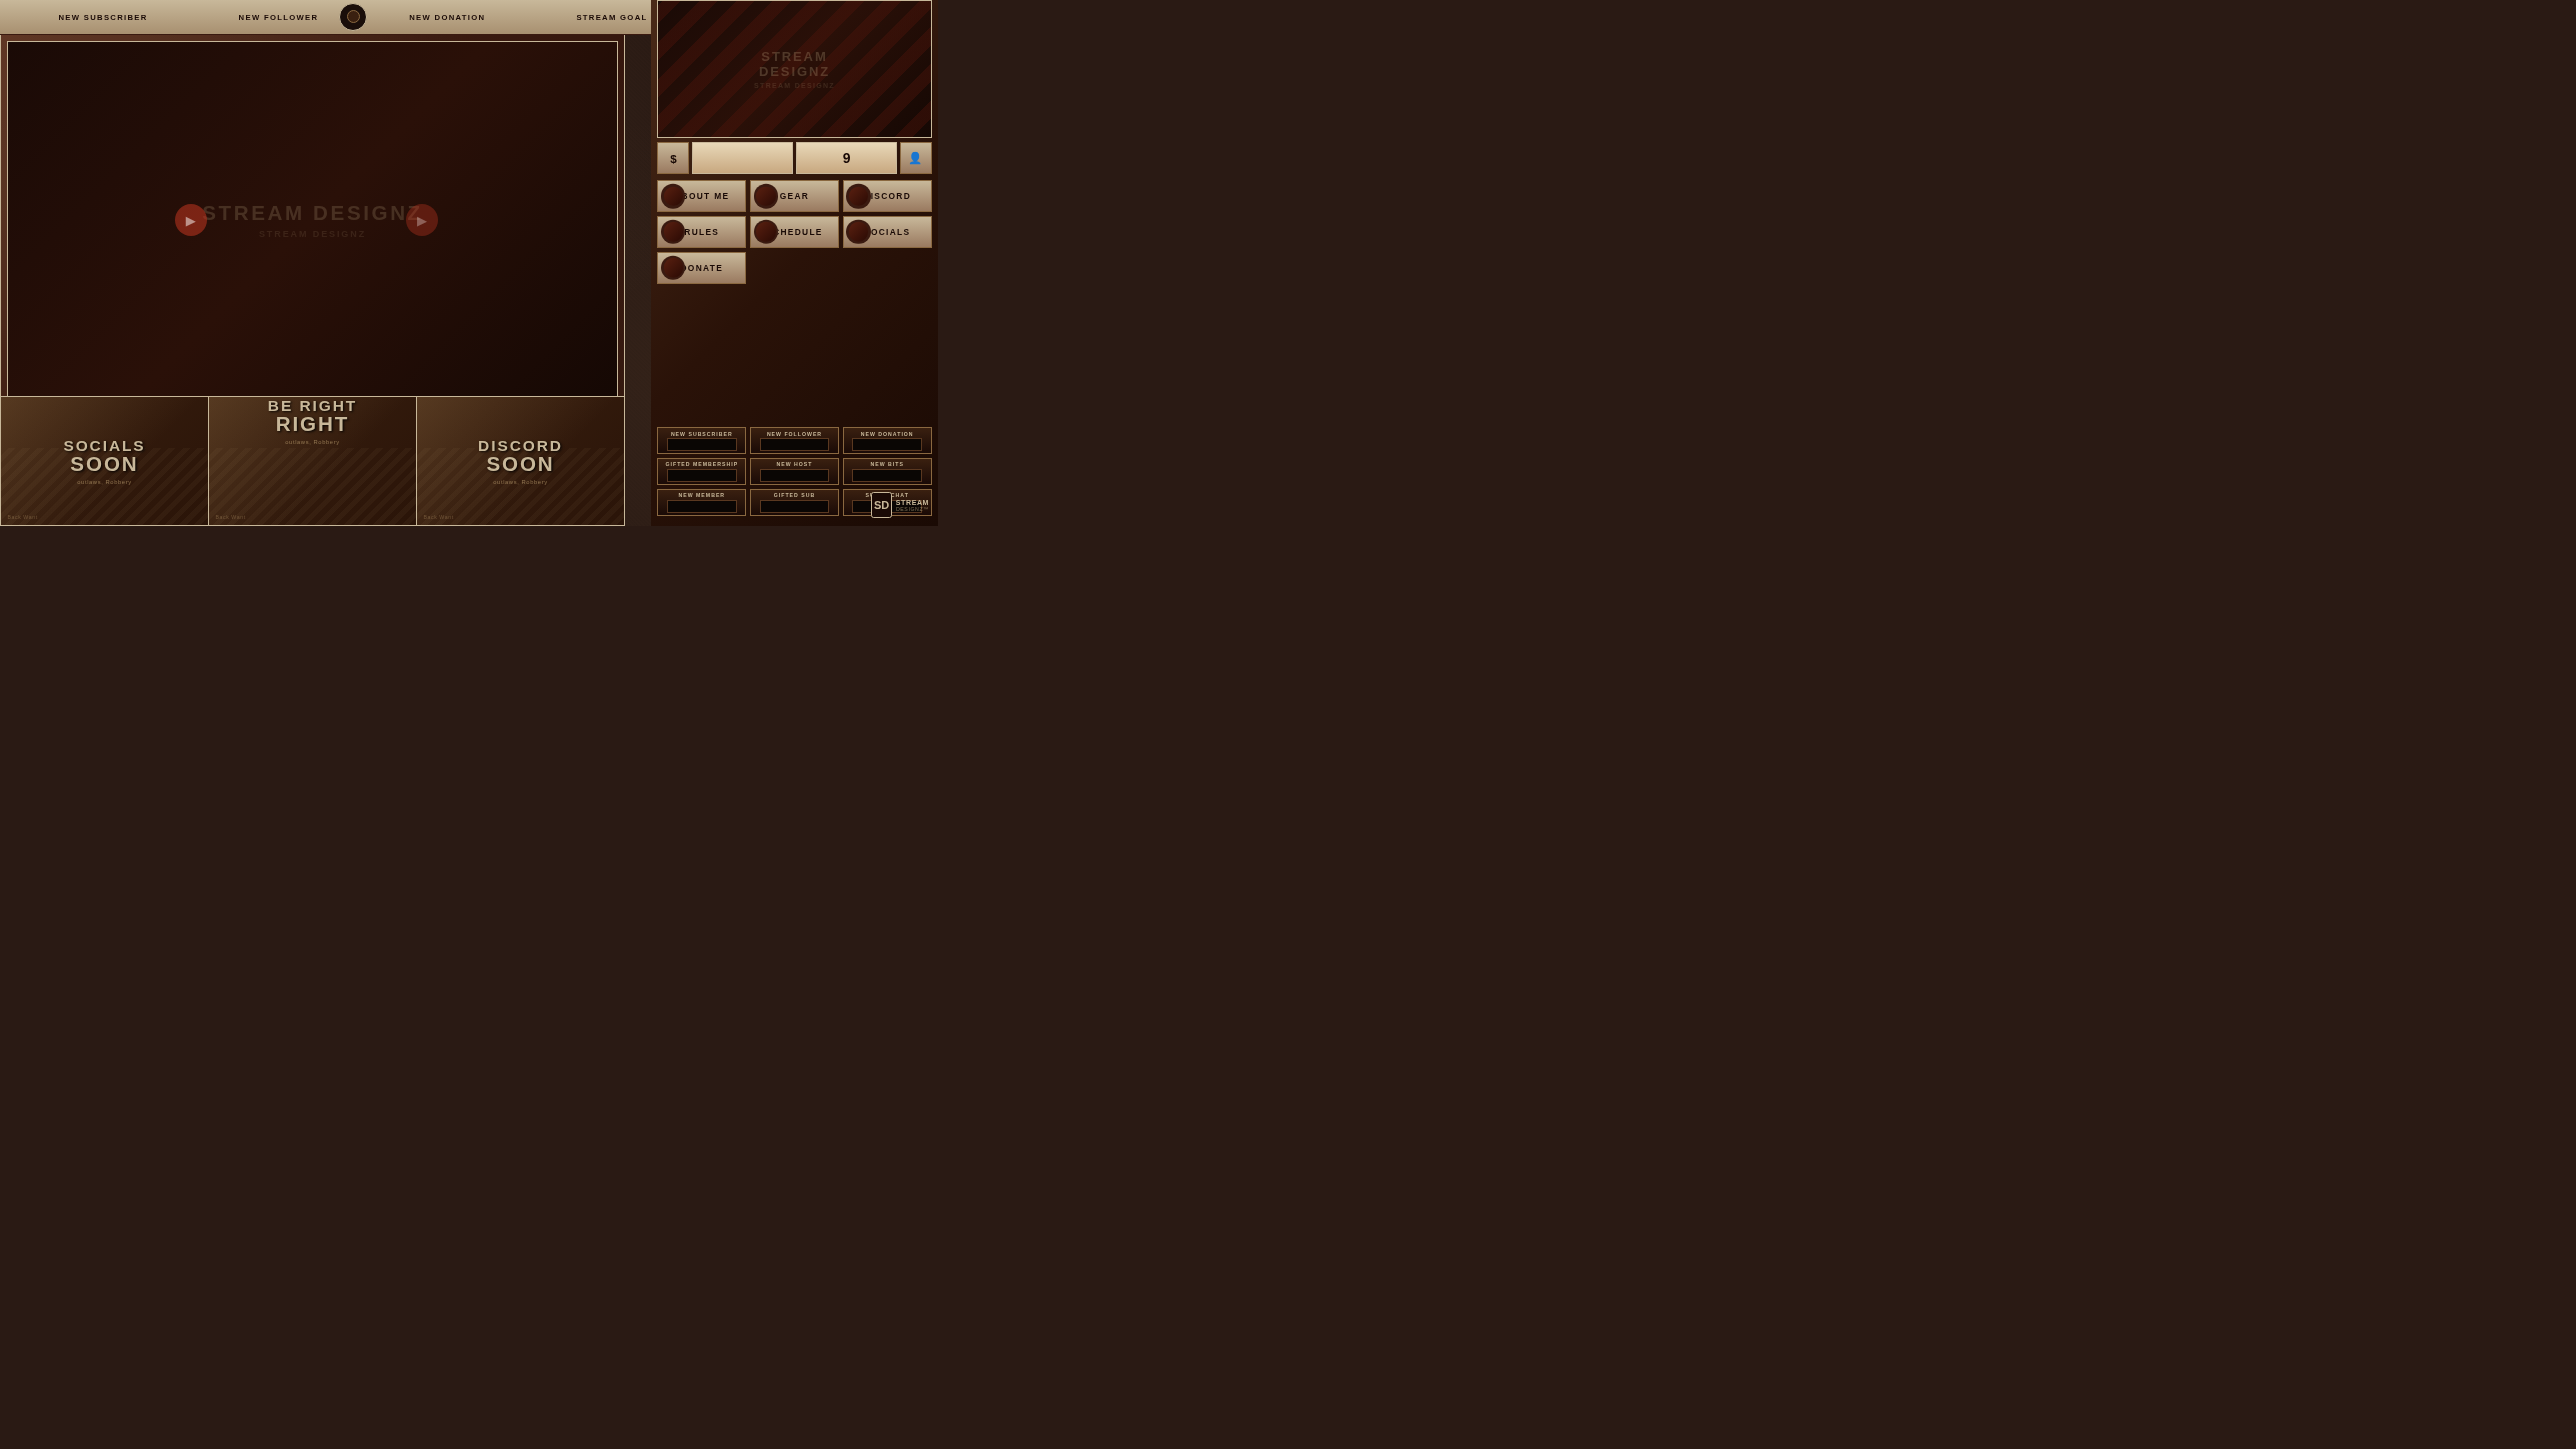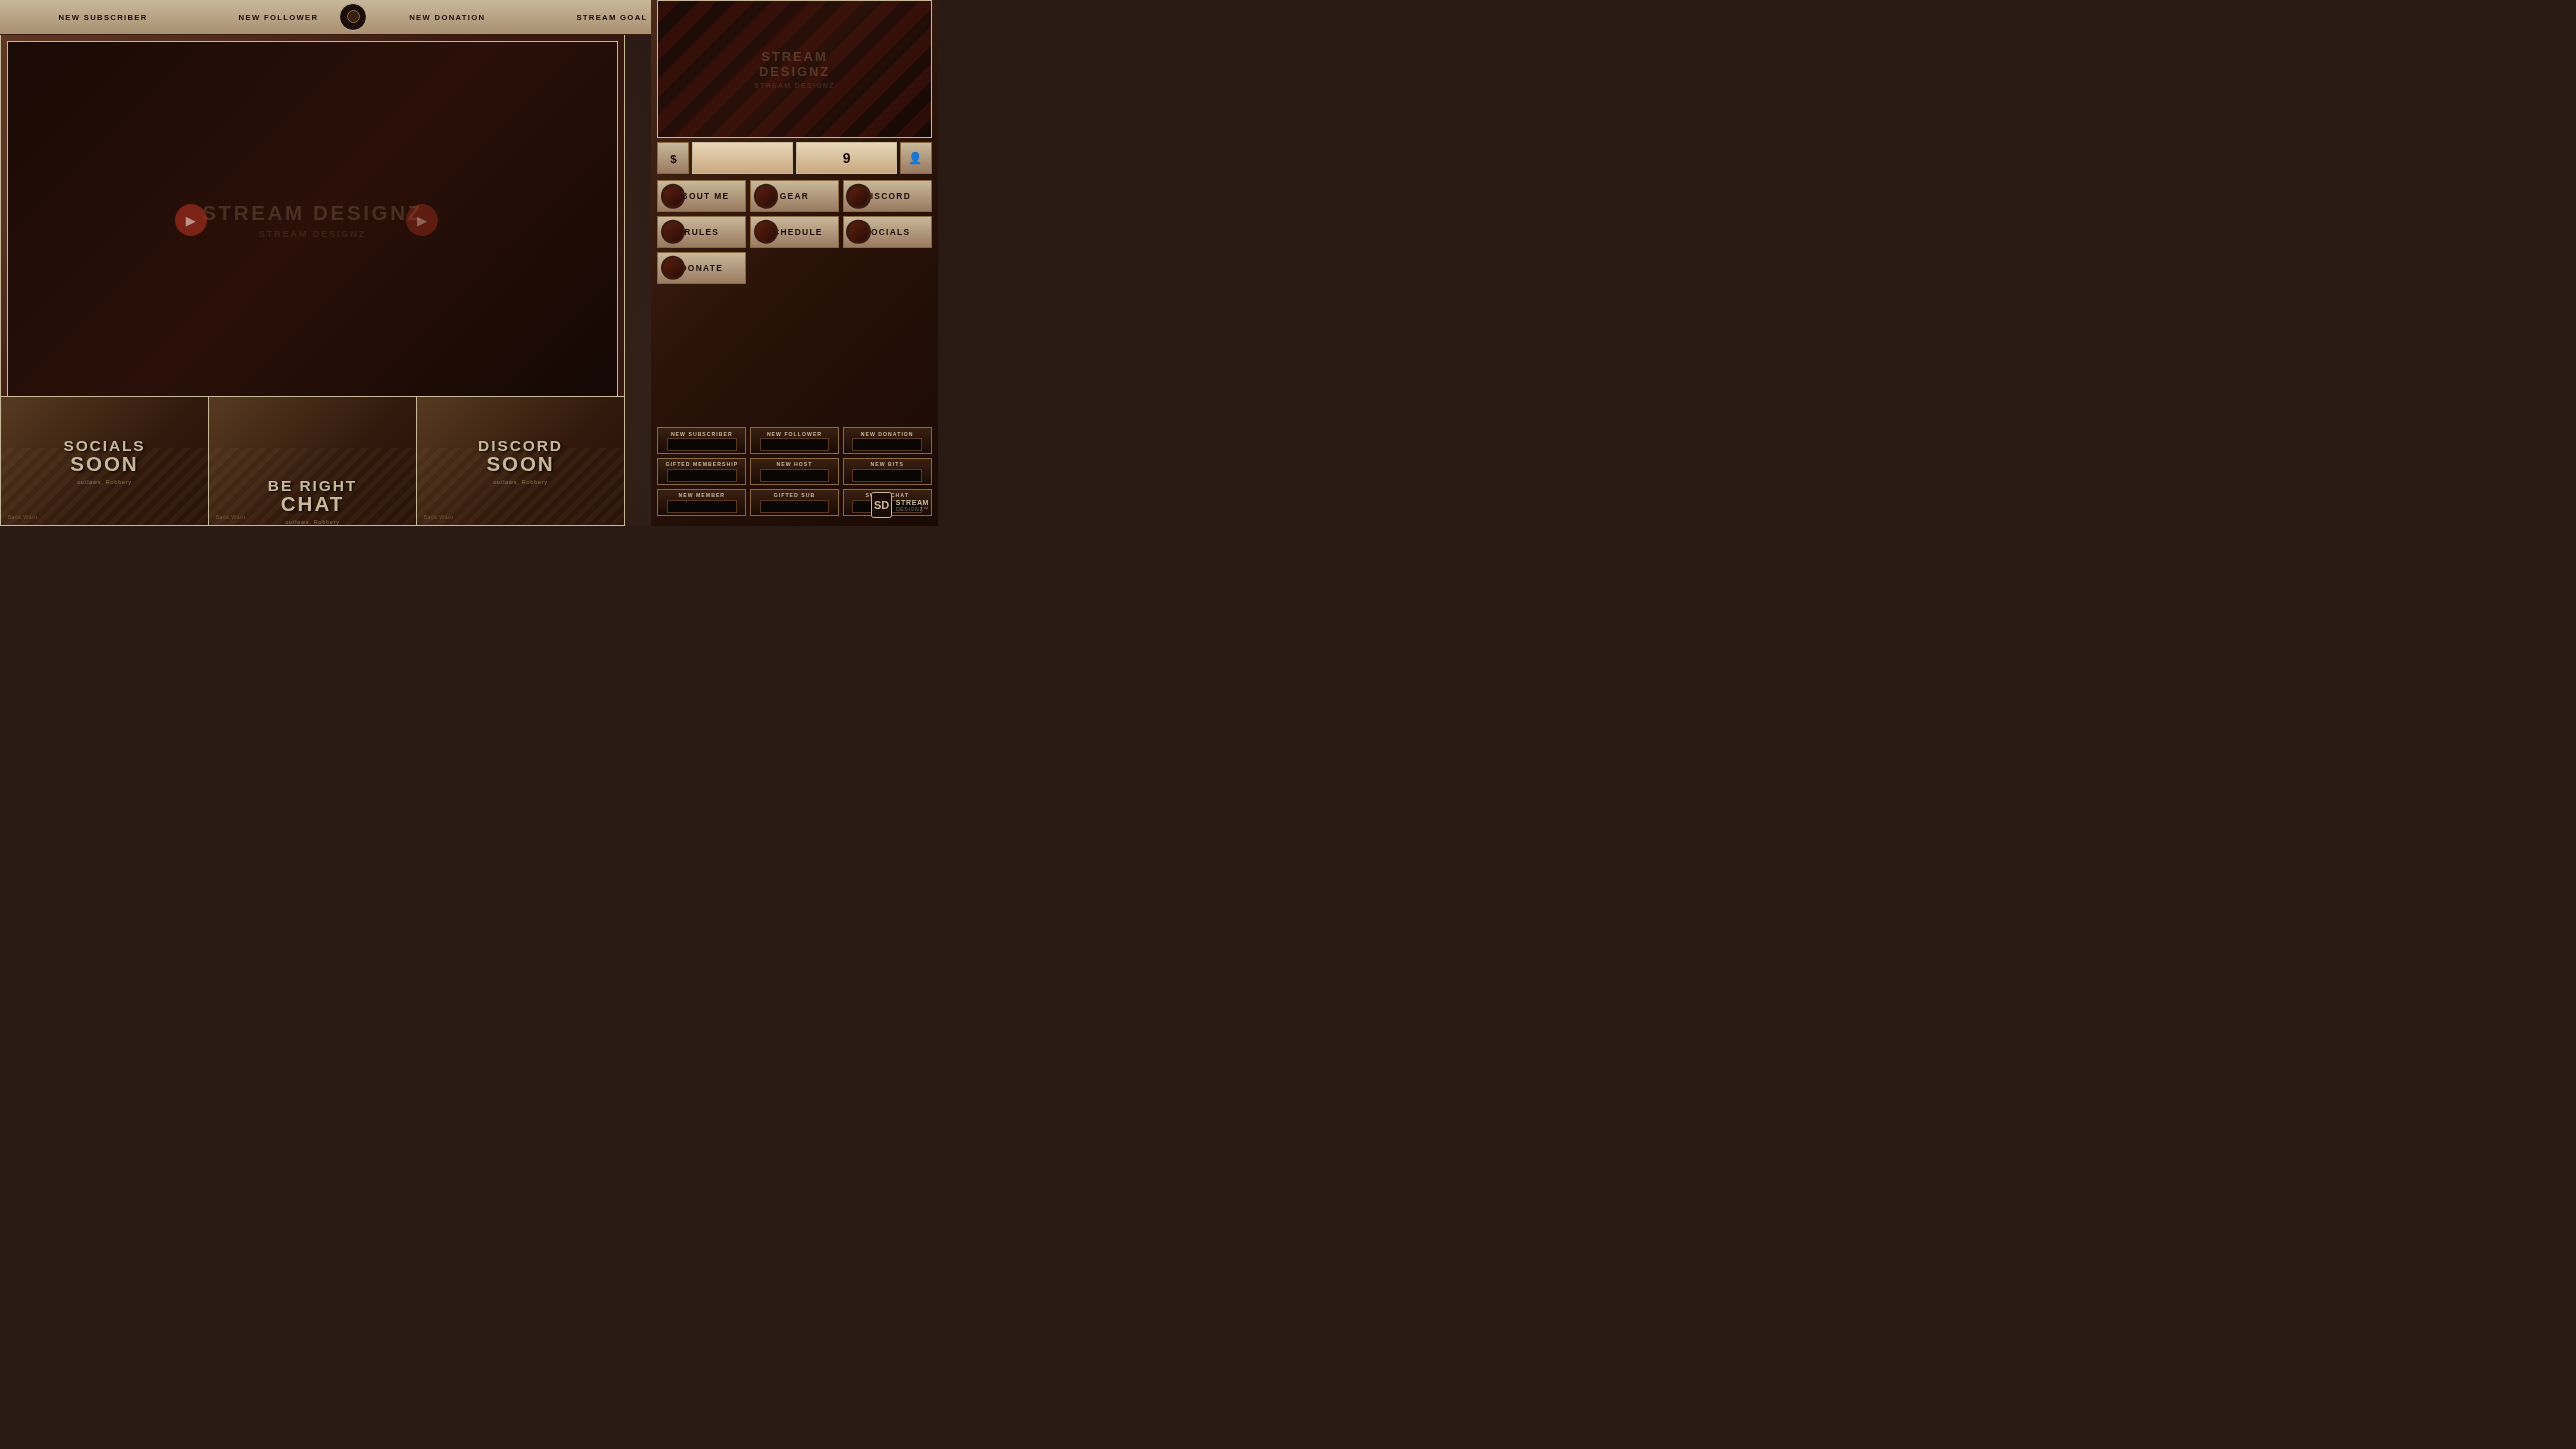--- a/index.html
+++ b/index.html
@@ -503,26 +503,26 @@
         <div style="position:absolute; inset:0; background: linear-gradient(135deg, rgba(200,160,100,0.2) 0%, transparent 60%); z-index:0;"></div>
         <div style="position:absolute; bottom:0; left:0; right:0; height:60%; background: repeating-linear-gradient(-45deg, transparent, transparent 5.2px, rgba(200,170,120,0.05) 5.2px, rgba(200,170,120,0.05) 10.3px);"></div>
         <div class="preview-text">
           <div style="font-size:15.5px; font-weight:900; color:#c8b89a; letter-spacing:1.9px; text-shadow: 1.3px 1.3px 2.6px rgba(0,0,0,0.9);">SOCIALS</div>
           <div style="font-size:20.6px; font-weight:900; color:#c8b89a; letter-spacing:1.9px; text-shadow: 1.3px 1.3px 2.6px rgba(0,0,0,0.9); margin-top:-2.6px;">SOON</div>
           <div style="font-size:5.8px; color:rgba(200,170,120,0.6); letter-spacing:0.6px; margin-top:2.6px;">outlaws, Robbery</div>
         </div>
         <div style="position:absolute; bottom:5.2px; left:6.4px; font-size:5.2px; color:rgba(200,170,120,0.35); letter-spacing:0.6px;">Back Want</div>
       </div>
 
-      <div style="flex:1; background: linear-gradient(135deg, #3a2010, #2a1408); border-right: 1.3px solid #c8b89a; position:relative; overflow:hidden; display:flex; align-items:flex-end; justify-content:center;">
+      <div style="flex:1; background: linear-gradient(135deg, #3a2010, #2a1408); border-right: 1.3px solid #c8b89a; position:relative; overflow:hidden; display:flex; align-items:flex-start; justify-content:center;">
         <div style="position:absolute; inset:0; background: linear-gradient(135deg, rgba(200,160,100,0.2) 0%, transparent 60%); z-index:0;"></div>
         <div style="position:absolute; bottom:0; left:0; right:0; height:60%; background: repeating-linear-gradient(-45deg, transparent, transparent 5.2px, rgba(200,170,120,0.05) 5.2px, rgba(200,170,120,0.05) 10.3px);"></div>
         <div class="preview-text">
           <div style="font-size:15.5px; font-weight:900; color:#c8b89a; letter-spacing:1.9px; text-shadow: 1.3px 1.3px 2.6px rgba(0,0,0,0.9);">BE RIGHT</div>
-          <div style="font-size:20.6px; font-weight:900; color:#c8b89a; letter-spacing:1.9px; text-shadow: 1.3px 1.3px 2.6px rgba(0,0,0,0.9); margin-top:-2.6px;">CHAT</div>
+          <div style="font-size:20.6px; font-weight:900; color:#c8b89a; letter-spacing:1.9px; text-shadow: 1.3px 1.3px 2.6px rgba(0,0,0,0.9); margin-top:-2.6px;">RIGHT</div>
           <div style="font-size:5.8px; color:rgba(200,170,120,0.6); letter-spacing:0.6px; margin-top:2.6px;">outlaws, Robbery</div>
         </div>
         <div style="position:absolute; bottom:5.2px; left:6.4px; font-size:5.2px; color:rgba(200,170,120,0.35); letter-spacing:0.6px;">Back Want</div>
       </div>
 
       <div style="flex:1; background: linear-gradient(135deg, #3a2010, #2a1408); position:relative; overflow:hidden; display:flex; align-items:center; justify-content:center;">
         <div style="position:absolute; inset:0; background: linear-gradient(135deg, rgba(200,160,100,0.2) 0%, transparent 60%); z-index:0;"></div>
         <div style="position:absolute; bottom:0; left:0; right:0; height:60%; background: repeating-linear-gradient(-45deg, transparent, transparent 5.2px, rgba(200,170,120,0.05) 5.2px, rgba(200,170,120,0.05) 10.3px);"></div>
         <div class="preview-text">
           <div style="font-size:15.5px; font-weight:900; color:#c8b89a; letter-spacing:1.9px; text-shadow: 1.3px 1.3px 2.6px rgba(0,0,0,0.9);">DISCORD</div>

